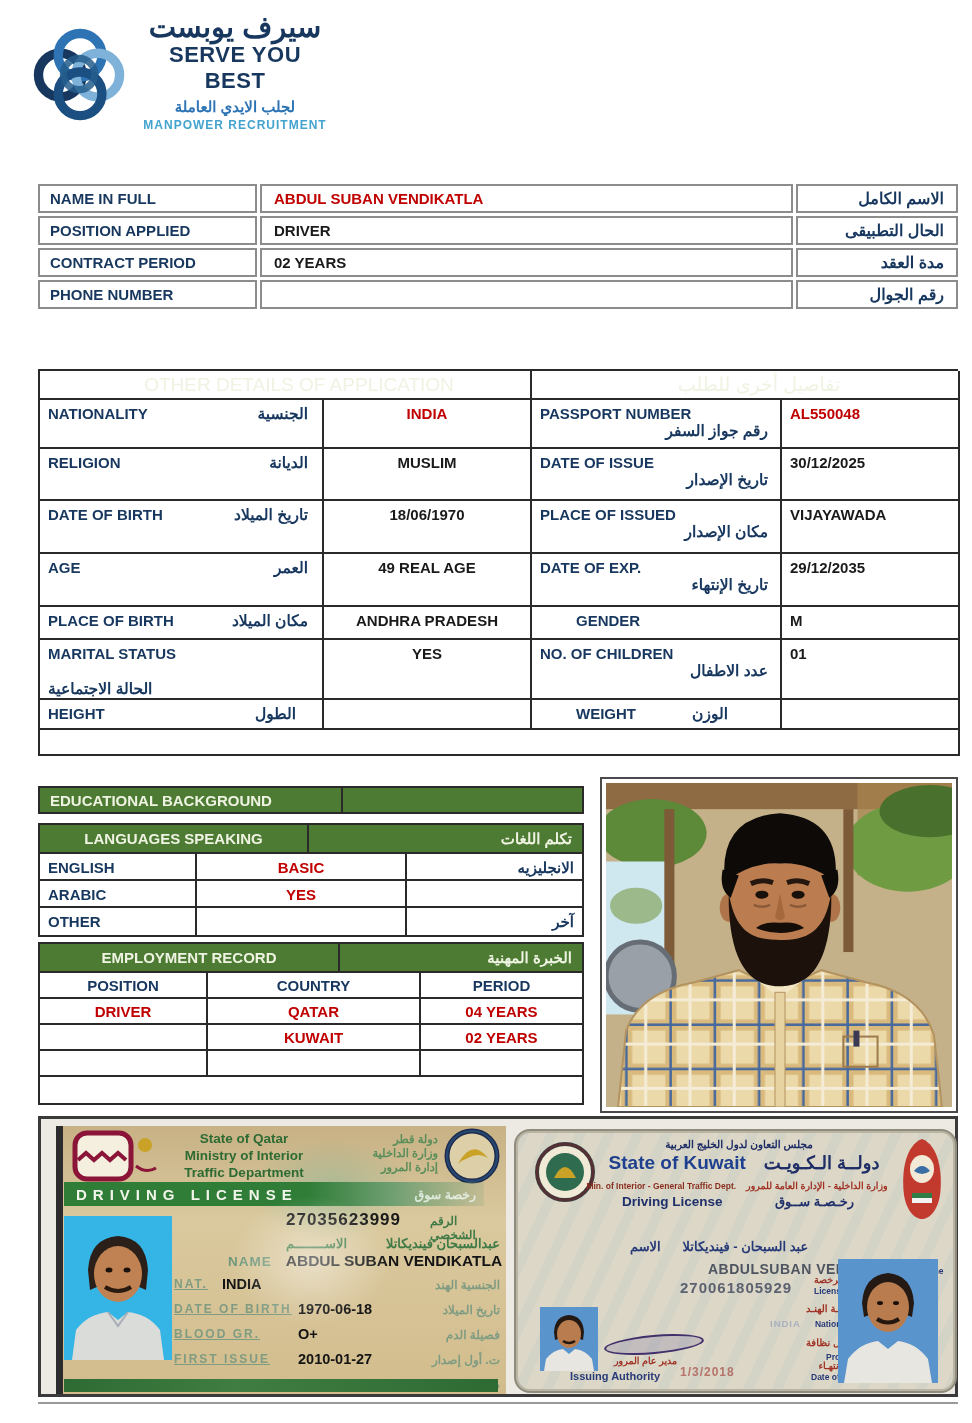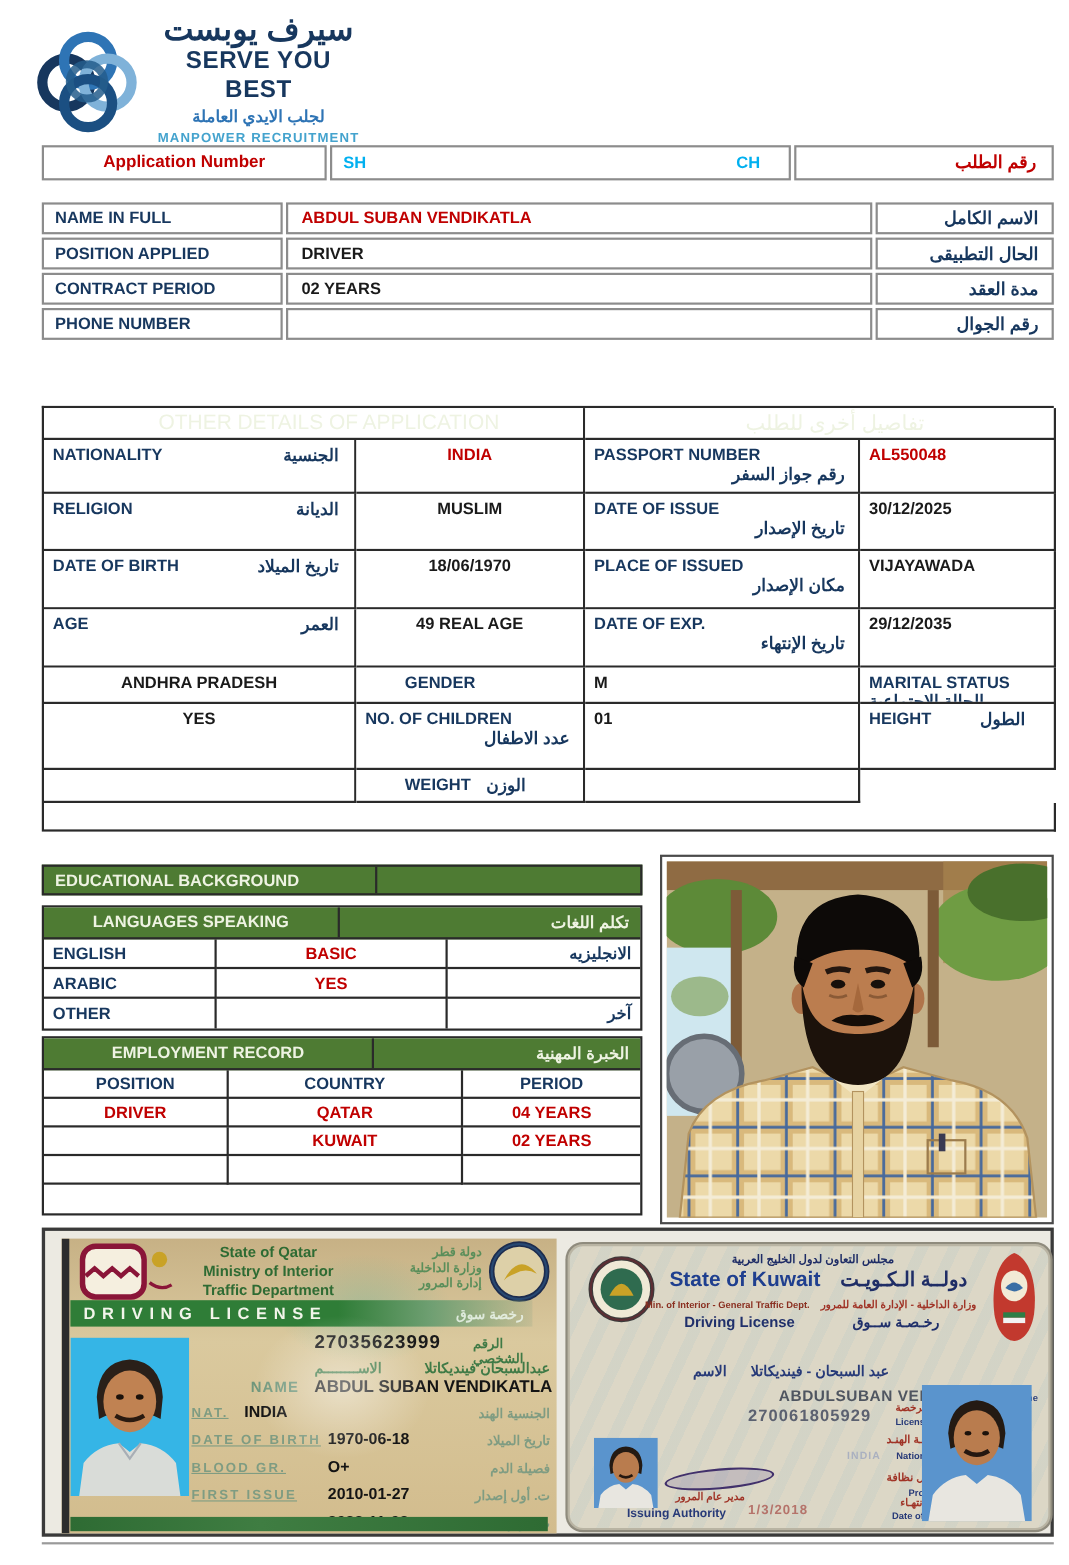--- a/index.html
+++ b/index.html
@@ -163,28 +163,20 @@
       <circle cx="51" cy="51" r="15" fill="none" stroke="#245d8c" stroke-width="7" opacity=".85"></circle>
     </svg>
     <div class="logo-text">
       <div class="logo-ar">سيرف يوبست</div>
       <div class="logo-en">SERVE YOU BEST</div>
       <div class="logo-sub-ar">لجلب الايدي العاملة</div>
       <div class="logo-sub-en">MANPOWER RECRUITMENT</div>
     </div>
   </div>
 
-  <div class="app-row">
-    <div class="gcell app-label">Application Number</div>
-    <div class="gcell app-mid">
-      <span>SH</span>
-      <span>CH</span>
-    </div>
-    <div class="gcell app-ar">رقم الطلب</div>
-  </div>
 
   <div class="main-info">
     <div class="mi-row">
       <div class="gcell mi-label">NAME IN FULL</div>
       <div class="gcell mi-value red">ABDUL SUBAN VENDIKATLA</div>
       <div class="gcell mi-ar">الاسم الكامل</div>
     </div>
     <div class="mi-row">
       <div class="gcell mi-label">POSITION APPLIED</div>
       <div class="gcell mi-value">DRIVER</div>
@@ -243,20 +235,24 @@
       <span class="en">AGE</span>
       <span class="ar">العمر</span>
     </div>
     <div class="od-v">49 REAL AGE</div>
     <div class="od-rl">
       <span class="en">DATE OF EXP.</span>
       <span class="ar">تاريخ الإنتهاء</span>
     </div>
     <div class="od-rv">29/12/2035</div>
 
+    <div class="od-l">
+      <span class="en">PLACE OF BIRTH</span>
+      <span class="ar">مكان الميلاد</span>
+    </div>
     <div class="od-v">ANDHRA PRADESH</div>
     <div class="od-rl one">
       <span class="en">GENDER</span>
       <span class="ar"></span>
     </div>
     <div class="od-rv">M</div>
 
     <div class="od-l two">
       <span class="en">MARITAL STATUS</span>
       <span class="ar">الحالة الاجتماعية</span>

